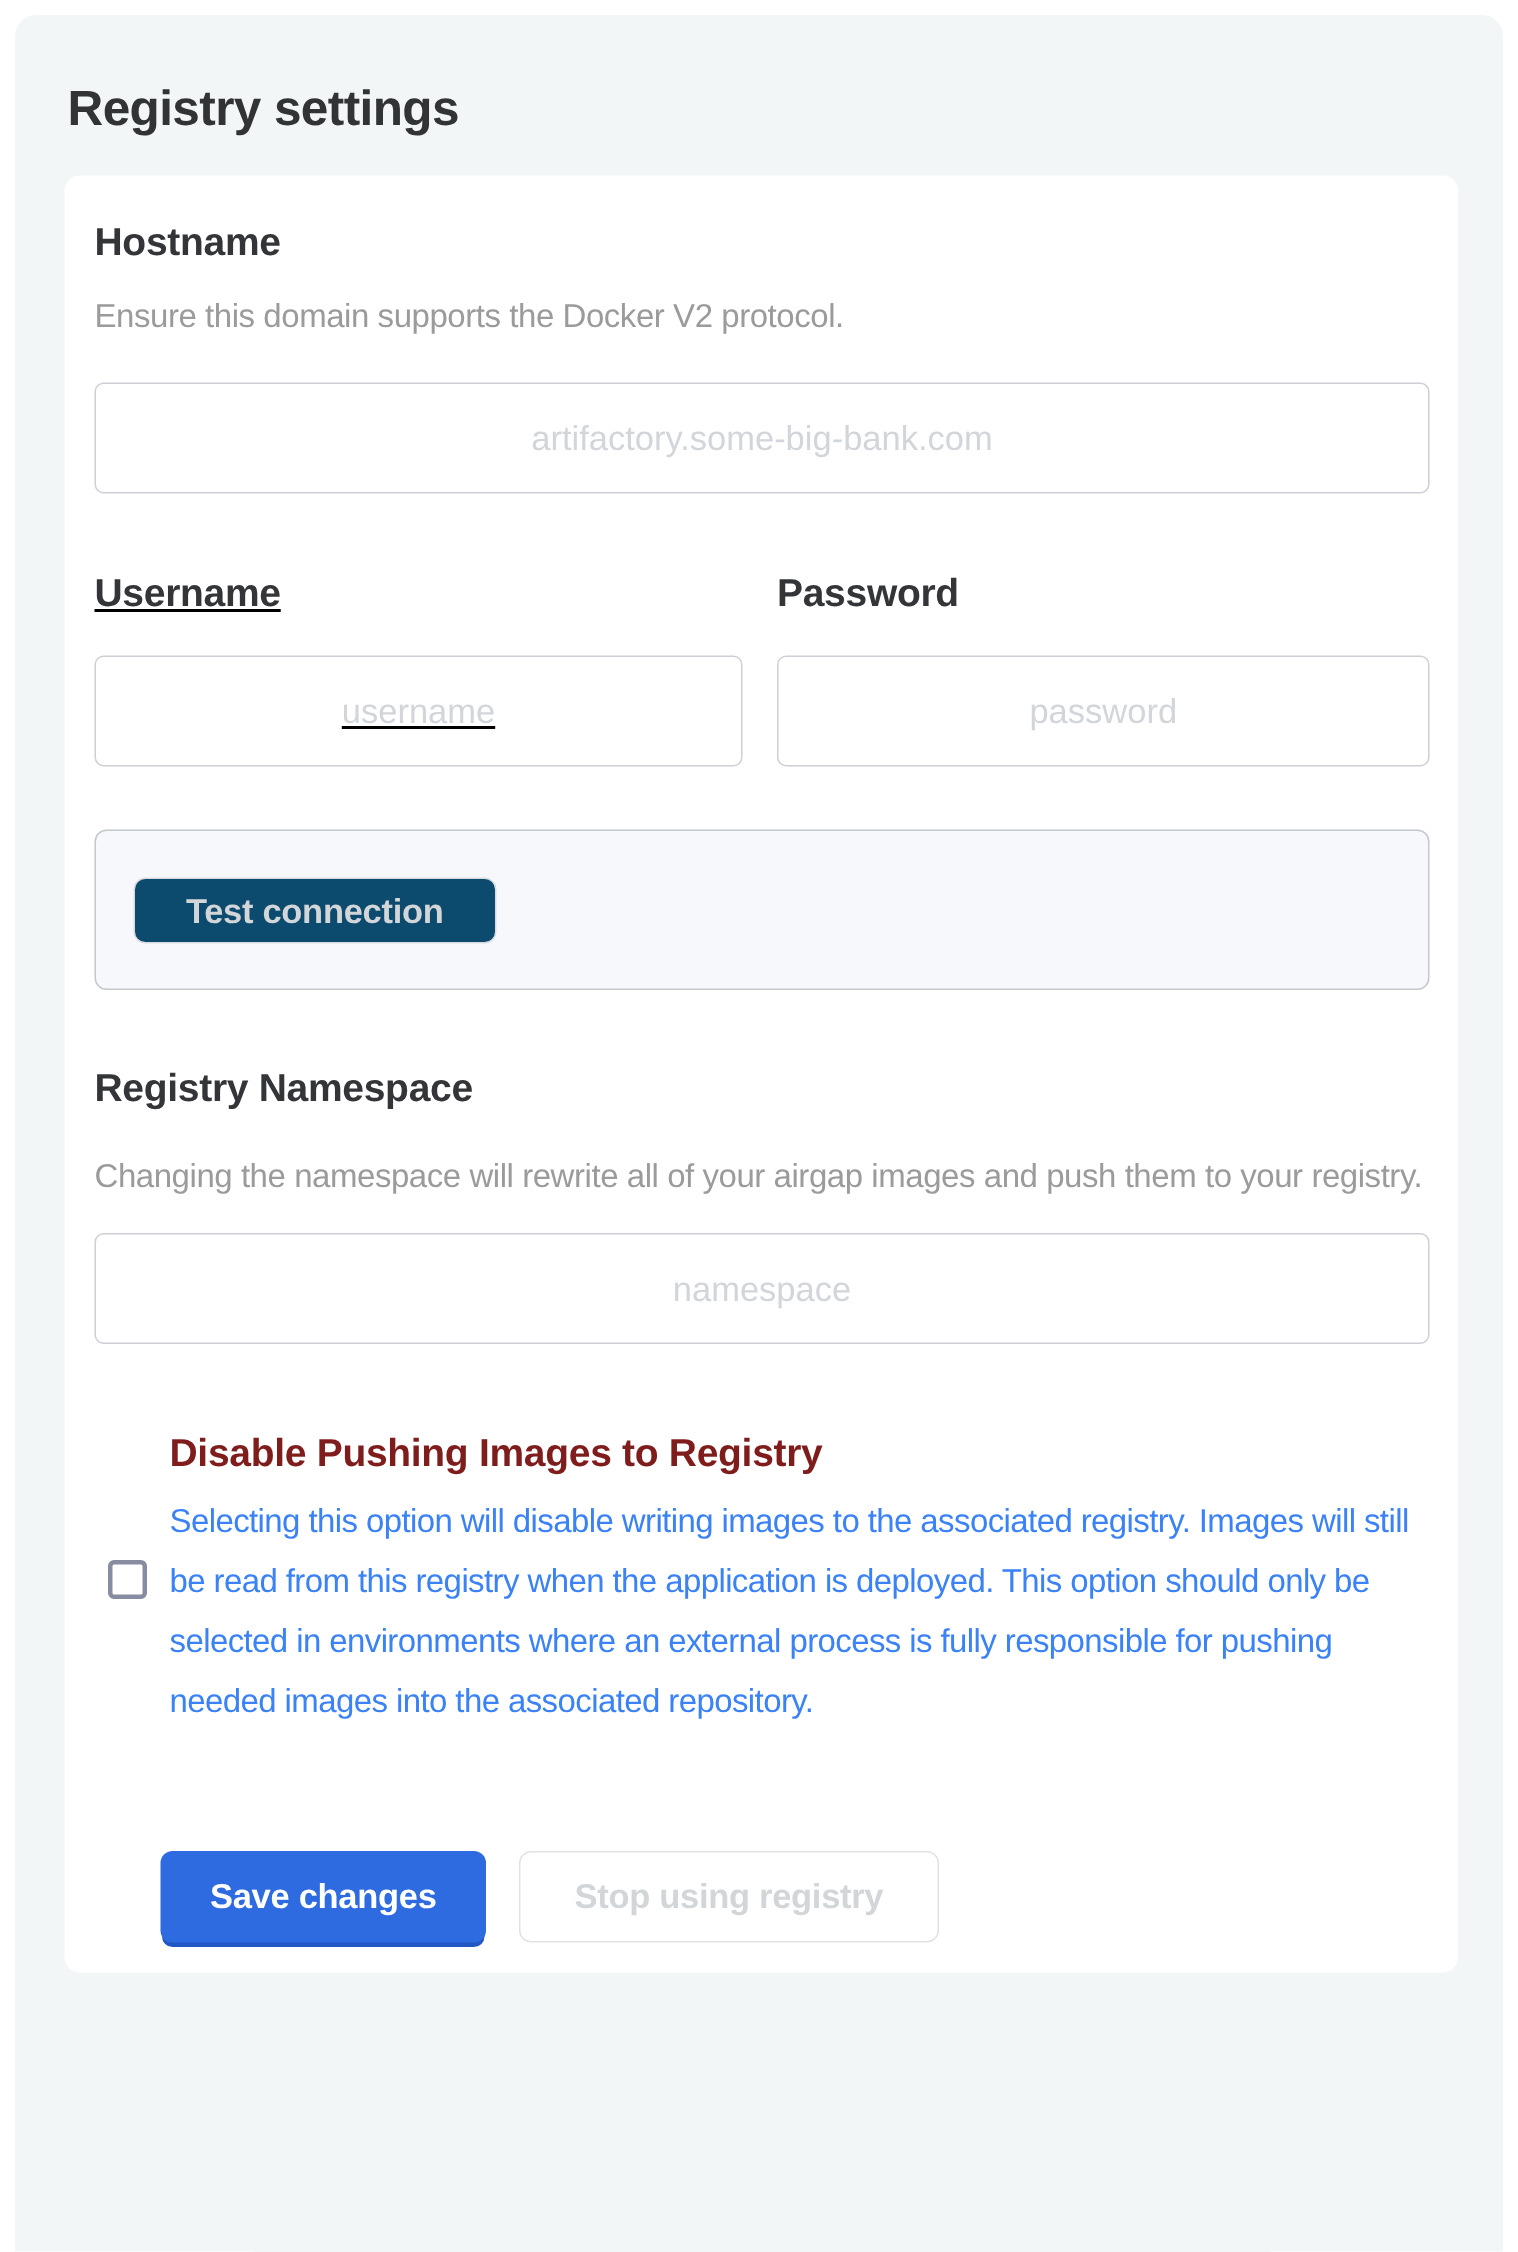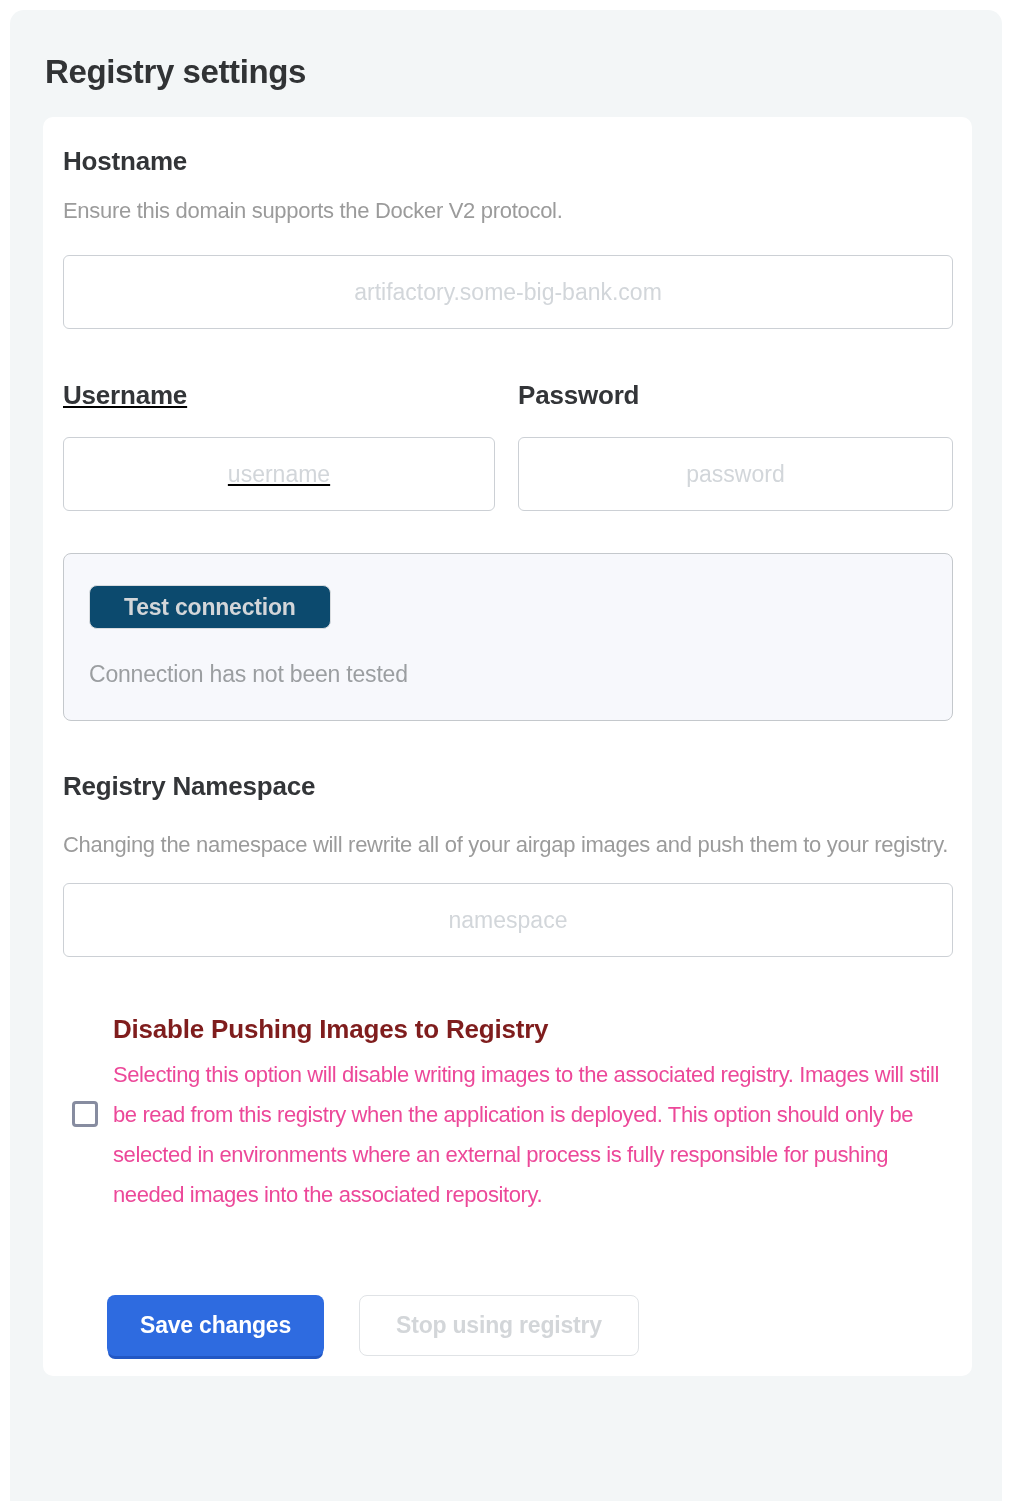--- a/index.html
+++ b/index.html
@@ -119,29 +119,29 @@
   .checkbox-title {
     font-size: 26px;
     font-weight: bold;
     color: #7f1d1d;
     line-height: 32px;
     letter-spacing: -0.2px;
   }
   .checkbox-desc {
     margin-top: 10px;
     font-size: 22px;
-    color: #ec4899;
+    color: #3b82f6;
     line-height: 40px;
     letter-spacing: -0.4px;
     max-width: 845px;
   }
   .actions {
     margin-top: 80px;
     display: flex;
-    gap: 35px;
+    gap: 22px;
     align-items: flex-end;
     padding-left: 44px;
   }
   .btn {
     height: 61px;
     border-radius: 8px;
     font-family: "Liberation Sans", sans-serif;
     font-size: 23px;
     font-weight: bold;
     letter-spacing: -0.2px;
@@ -179,21 +179,20 @@
         <input class="text-input" type="text" placeholder="username" style="">
       </div>
       <div class="creds-col-pass">
         <label class="section-label">Password</label>
         <input class="text-input" type="password" placeholder="password" style="">
       </div>
     </div>
 
     <div class="test-box">
       <button class="test-button" disabled="">Test connection</button>
-      <p class="test-status">Connection has not been tested</p>
     </div>
 
     <label class="section-label namespace-label">Registry Namespace</label>
     <p class="helper-text helper-multi">Changing the namespace will rewrite all of your airgap images and push them to your registry.</p>
     <input class="text-input input-namespace" type="text" placeholder="namespace" style="">
 
     <div class="checkbox-row">
       <input class="checkbox" type="checkbox" style="">
       <div class="checkbox-text">
         <div class="checkbox-title">Disable Pushing Images to Registry</div>

